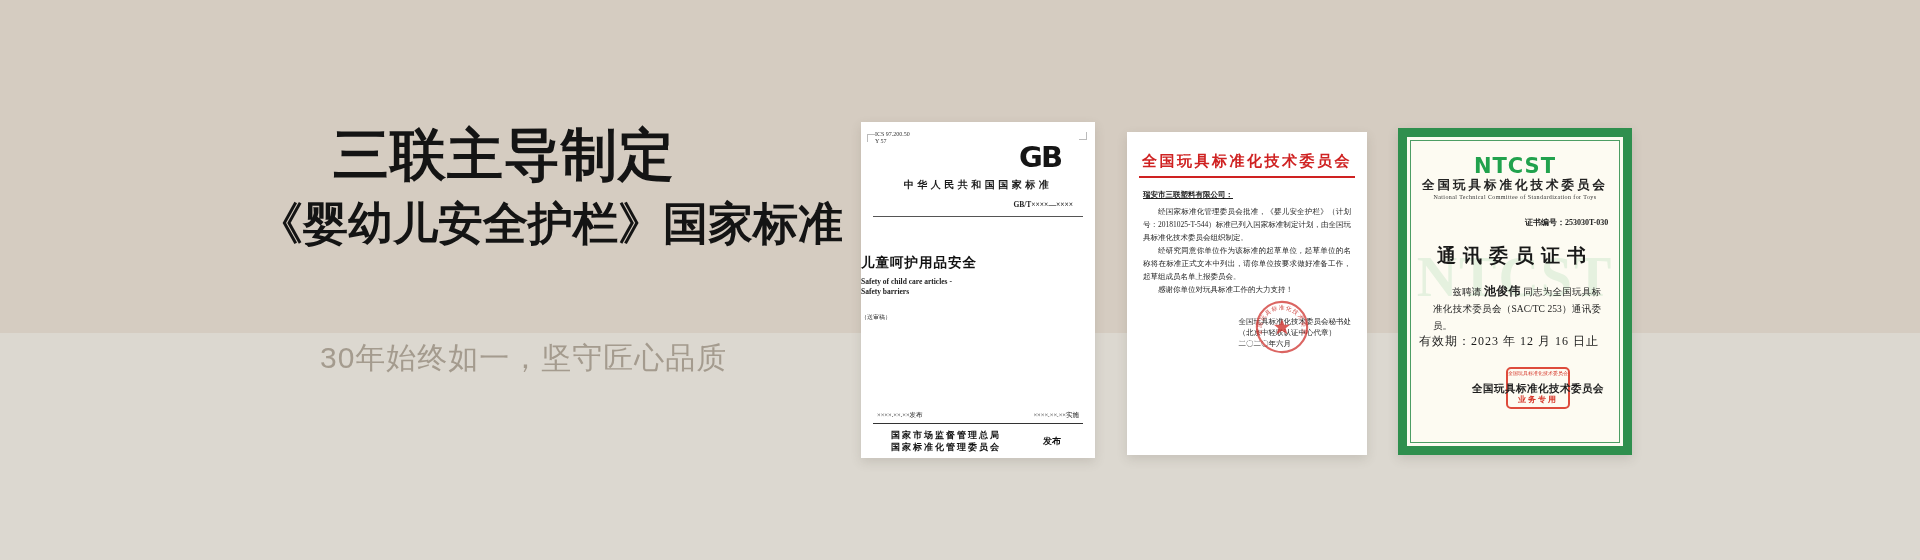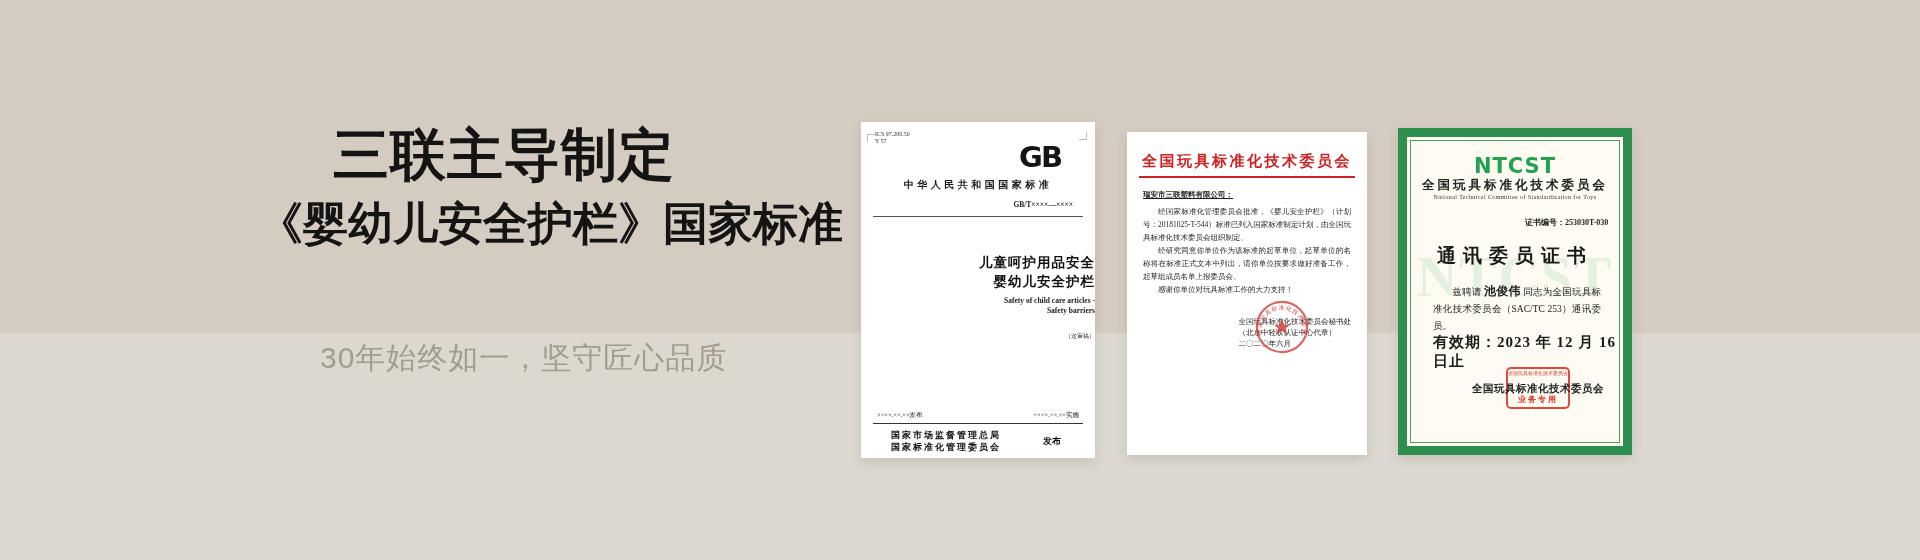--- a/index.html
+++ b/index.html
@@ -25,21 +25,21 @@
 
   
   .doc1 { left:861px; top:122px; width:234px; height:336px; }
   .d1-ics { position:absolute; left:14px; top:9px; font-size:6px; color:#333; line-height:7px; }
   .d1-logo { position:absolute; right:34px; top:18px; font-size:29px; font-weight:900;
              letter-spacing:-2px; color:#151515; font-family:"DejaVu Sans",sans-serif;margin-left:30px; }
   .d1-title { position:absolute; left:0; right:0; top:56px; text-align:center;
               font-size:10px; font-weight:700; letter-spacing:3.5px; color:#1a1a1a; white-space:nowrap; }
   .d1-num { position:absolute; right:22px; top:78px; font-size:7.5px; font-weight:700; color:#222; }
   .d1-rule1 { position:absolute; left:12px; right:12px; top:94px; border-top:1.5px solid #555; }
-  .d1-subject { position:absolute; left:0; right:0; top:131px; text-align:right; }
+  .d1-subject { position:absolute; left:0; right:0; top:131px; text-align:left; }
   .d1-s-cn { font-size:13.5px; font-weight:700; color:#111; line-height:19px; letter-spacing:1px; }
   .d1-s-en { font-size:7.5px; font-weight:700; color:#222; line-height:10px; }
   .d1-s-en.first { margin-top:5px; }
   .d1-draft { margin-top:16px; font-size:6px; color:#333; }
   .d1-dates { position:absolute; left:16px; right:16px; top:289px; display:flex;
               justify-content:space-between; font-size:6.5px; color:#222; }
   .d1-rule2 { position:absolute; left:12px; right:12px; top:301px; border-top:1px solid #333; }
   .d1-issuers { position:absolute; left:30px; right:20px; top:307px; display:flex;
                 align-items:center; justify-content:space-between; }
   .d1-issuer-names { font-size:9px; font-weight:700; letter-spacing:2px; color:#111; line-height:12px; }
@@ -74,21 +74,21 @@
               font-size:12.5px; font-weight:700; color:#232323; letter-spacing:3px; white-space:nowrap; }
   .c-org-en { position:absolute; left:0; right:0; top:57px; text-align:center;
               font-size:6px; color:#333; letter-spacing:0.4px; white-space:nowrap; }
   .c-no { position:absolute; left:118px; top:80px; font-size:8px; font-weight:700; color:#222; }
   .c-title { position:absolute; left:0; right:0; top:106px; text-align:center;
              font-size:19px; font-weight:700; color:#191919; letter-spacing:7px; }
   .c-body { position:absolute; left:26px; right:22px; top:146px; font-size:9.5px;
             color:#1b1b1b; line-height:17px; text-align:justify; }
   .c-body .indent { display:inline-block; width:2em; }
   .c-name { font-size:12px; font-weight:700; }
-  .c-valid { position:absolute; left:26px; top:196px; font-size:15px; font-weight:700;
+  .c-valid { position:absolute; left:12px; top:196px; font-size:12px; font-weight:400;
              color:#1b1b1b; letter-spacing:1px; }
   .c-stamp { position:absolute; left:99px; top:230px; width:64px; height:42px;
              border:2px solid rgba(218,55,40,.9); border-radius:5px; }
   .c-stamp-arc { position:absolute; top:1px; left:50%; transform:translateX(-50%);
                  font-size:5px; color:#d63528; white-space:nowrap; }
   .c-stamp-main { position:absolute; top:13px; left:50%; transform:translateX(-50%);
                   font-size:10.5px; font-weight:700; letter-spacing:0.5px; color:#1c1c1c;
                   white-space:nowrap; }
   .c-stamp-sub { position:absolute; bottom:2px; left:50%; transform:translateX(-50%);
                  font-size:8px; font-weight:700; color:#d63528; letter-spacing:2px; white-space:nowrap; }
@@ -110,21 +110,20 @@
     <div class="d1-ics">
       <div>ICS 97.200.50</div>
       <div>Y 57</div>
     </div>
     <div class="d1-logo">GB</div>
     <div class="d1-title">中华人民共和国国家标准</div>
     <div class="d1-num">GB/T××××—××××</div>
     <div class="d1-rule1"></div>
     <div class="d1-subject">
       <div class="d1-s-cn">儿童呵护用品安全</div>
-      <div class="d1-s-cn">婴幼儿安全护栏</div>
       <div class="d1-s-en first">Safety of child care articles -</div>
       <div class="d1-s-en">Safety barriers</div>
       <div class="d1-draft">（送审稿）</div>
     </div>
     <div class="d1-dates">
       <span>××××.××.××发布</span>
       <span>××××.××.××实施</span>
     </div>
     <div class="d1-rule2"></div>
     <div class="d1-issuers">

